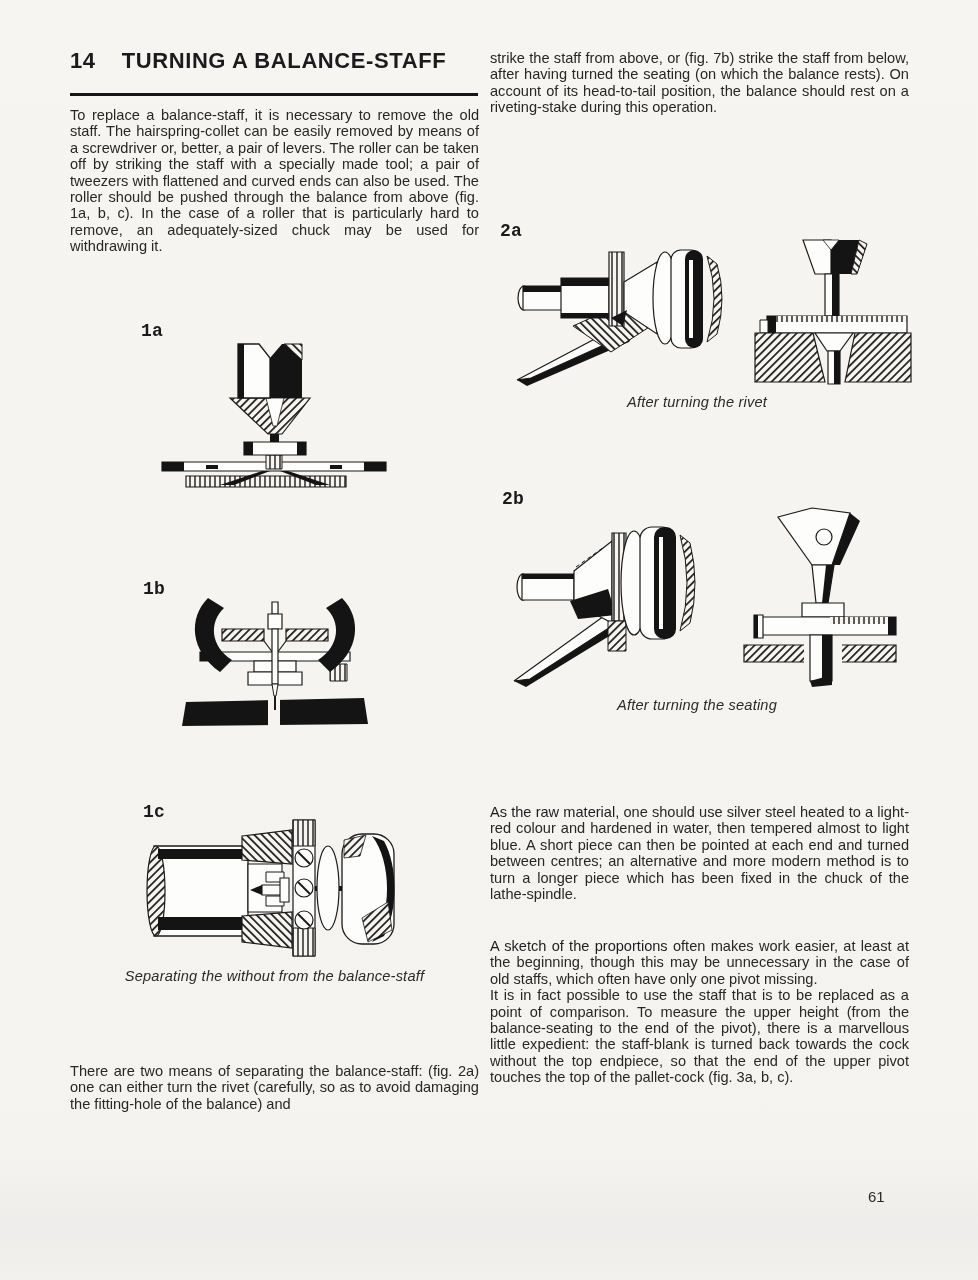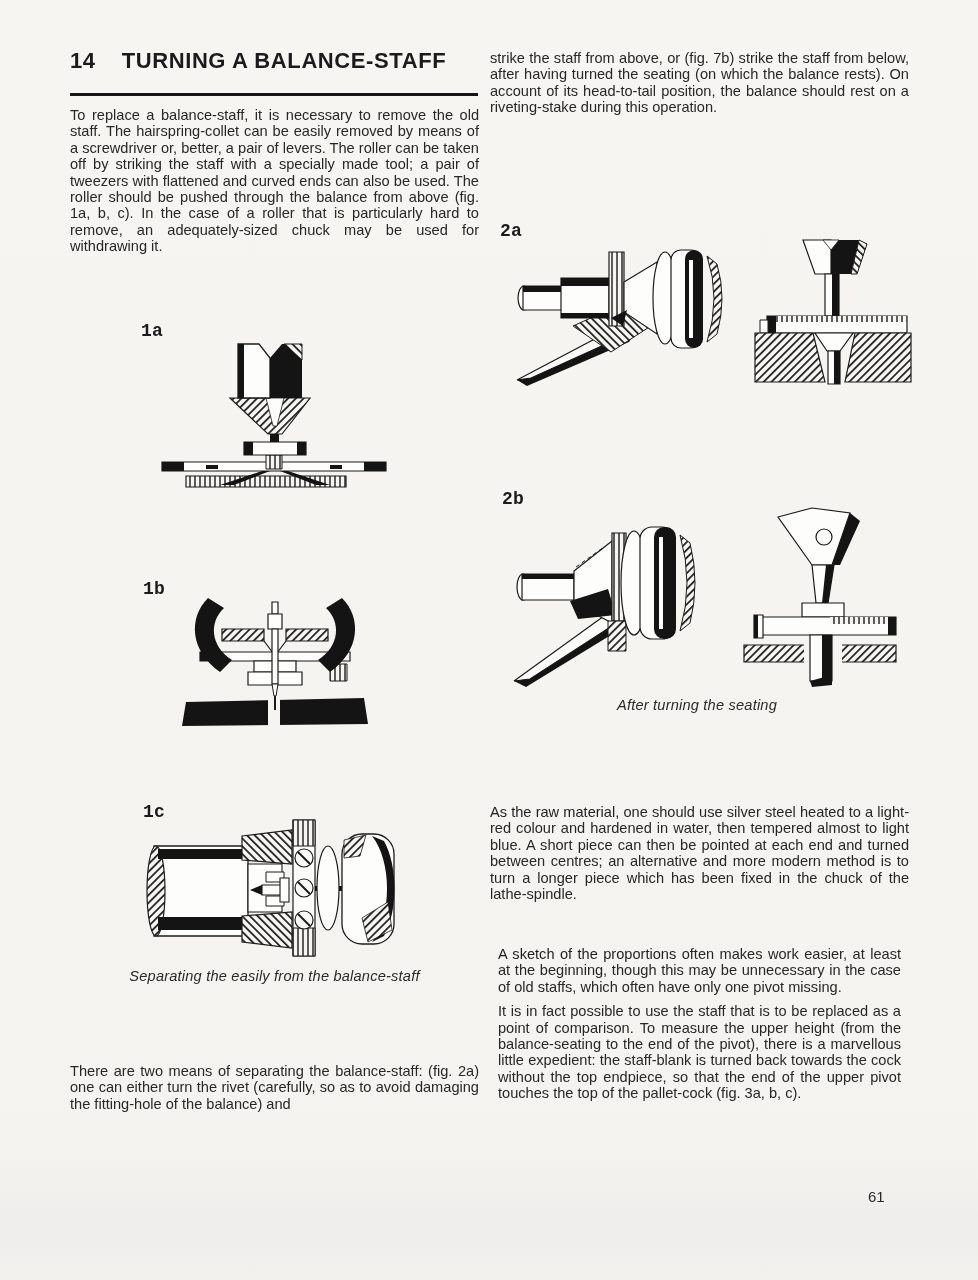--- a/index.html
+++ b/index.html
@@ -17,21 +17,21 @@
     font-size:22px;font-weight:bold;color:#1b1b1d;letter-spacing:0.6px;
     white-space:nowrap;
   }
   .heading .num{margin-right:26px;}
   .rule{position:absolute;left:70px;top:93px;width:408px;height:3px;background:#161616;}
   .body{
     position:absolute;
     font-size:14.6px;line-height:16.4px;text-align:justify;color:#272727;
     margin:0;
   }
-  .body p{margin:8px;}
+  .body p{margin:0;}
   .lead{font-weight:normal;color:#1d1d1f;}
   .figlabel{
     position:absolute;font-size:18px;font-weight:bold;color:#1b1b1d;letter-spacing:0.3px;font-family:Liberation Mono, monospace;
   }
   .caption{
     position:absolute;font-style:italic;font-size:14.6px;color:#2a2a2a;
     text-align:center;letter-spacing:0.2px;
   }
   .pagenum{position:absolute;left:868px;top:1188px;font-size:15px;color:#2a2a2a;}
   svg.fig{position:absolute;}
@@ -102,20 +102,21 @@
       <rect x="252" y="86" width="9" height="17" fill="#141414"></rect>
       <rect x="245" y="90" width="8" height="13" fill="#fdfdfb" stroke="#1b1b1b" stroke-width="1"></rect>
       <polygon points="240,103 298,103 310,152 240,152" fill="url(#hatch)" stroke="#1b1b1b" stroke-width="1.2"></polygon>
       <polygon points="340,103 396,103 396,152 330,152" fill="url(#hatch)" stroke="#1b1b1b" stroke-width="1.2"></polygon>
       <polygon points="300,103 338,103 325,121 312,121" fill="#fdfdfb" stroke="#1b1b1b" stroke-width="1.2"></polygon>
       <rect x="313" y="121" width="12" height="33" fill="#fdfdfb" stroke="#1b1b1b" stroke-width="1.2"></rect>
       <rect x="319" y="121" width="6" height="33" fill="#141414"></rect>
     </g>
   </svg>
 
+  <div class="caption" style="left:492px;top:394px;width:410px">After turning the rivet</div>
 
   <div class="figlabel" style="left:502px;top:489px">2b</div>
 
   <svg class="fig" style="left:512px;top:503px" width="402" height="188" viewBox="0 0 402 188">
     <g>
       <polygon points="2,178 110,100 120,110 18,176" fill="#fdfdfb" stroke="#1b1b1b" stroke-width="1.2"></polygon>
       <polygon points="2,178 18,176 120,110 112,124 14,184" fill="#141414"></polygon>
       <ellipse cx="11" cy="84" rx="6" ry="13" fill="#fdfdfb" stroke="#1b1b1b" stroke-width="1.2"></ellipse>
       <rect x="10" y="71" width="52" height="26" fill="#fdfdfb" stroke="#1b1b1b" stroke-width="1.2"></rect>
       <rect x="10" y="71" width="52" height="5" fill="#141414"></rect>
@@ -230,21 +231,21 @@
       <circle cx="158" cy="104" r="9" fill="#fdfdfb" stroke="#1b1b1b" stroke-width="1.2"></circle>
       <line x1="152" y1="98" x2="164" y2="110" stroke="#1b1b1b" stroke-width="2"></line>
       <ellipse cx="182" cy="72" rx="11" ry="42" fill="#fdfdfb" stroke="#1b1b1b" stroke-width="1.2"></ellipse>
       <rect x="196" y="18" width="52" height="110" rx="20" fill="#fdfdfb" stroke="#1b1b1b" stroke-width="1.3"></rect>
       <path d="M226,20 C246,45 246,100 226,126 L238,120 C252,95 252,50 238,25 Z" fill="#141414"></path>
       <polygon points="198,24 220,19 214,40 198,42" fill="url(#hatch)" stroke="#1b1b1b" stroke-width="0.8"></polygon>
       <polygon points="216,102 242,86 246,114 222,126" fill="url(#hatch)" stroke="#1b1b1b" stroke-width="0.8"></polygon>
     </g>
   </svg>
 
-  <div class="caption" style="left:70px;top:968px;width:409px">Separating the easily from the balance-staff</div>
+  <div class="caption" style="left:70px;top:968px;width:409px">Separating the without from the balance-staff</div>
 
   <p class="body" style="left:70px;top:1063px;width:409px">There are two means of separating the balance-staff: (fig. 2a) one can either turn the rivet (carefully, so as to avoid damaging the fitting-hole of the balance) and</p>
 
   <div class="body" style="left:490px;top:804px;width:419px">
     <span class="lead">As the raw material,</span><span> one should use silver steel heated to a light-red colour and hardened in water, then tempered almost to light blue. A short piece can then be pointed at each end and turned between centres; an alternative and more modern method is to turn a longer piece which has been fixed in the chuck of the lathe-spindle.</span>
   </div>
 
   <div class="body" style="left:490px;top:938px;width:419px">
     <p><span class="lead">A sketch of the proportions</span><span> often makes work easier, at least at the beginning, though this may be unnecessary in the case of old staffs, which often have only one pivot missing.</span></p>
     <p>It is in fact possible to use the staff that is to be replaced as a point of comparison. To measure the upper height (from the balance-seating to the end of the pivot), there is a marvellous little expedient: the staff-blank is turned back towards the cock without the top endpiece, so that the end of the upper pivot touches the top of the pallet-cock (fig. 3a, b, c).</p>

